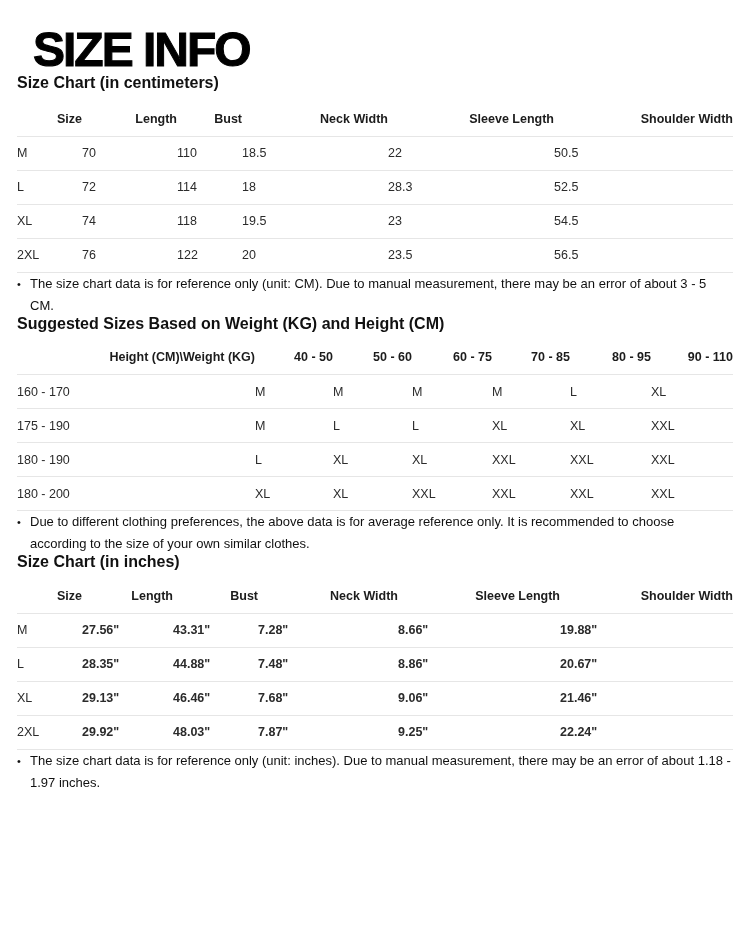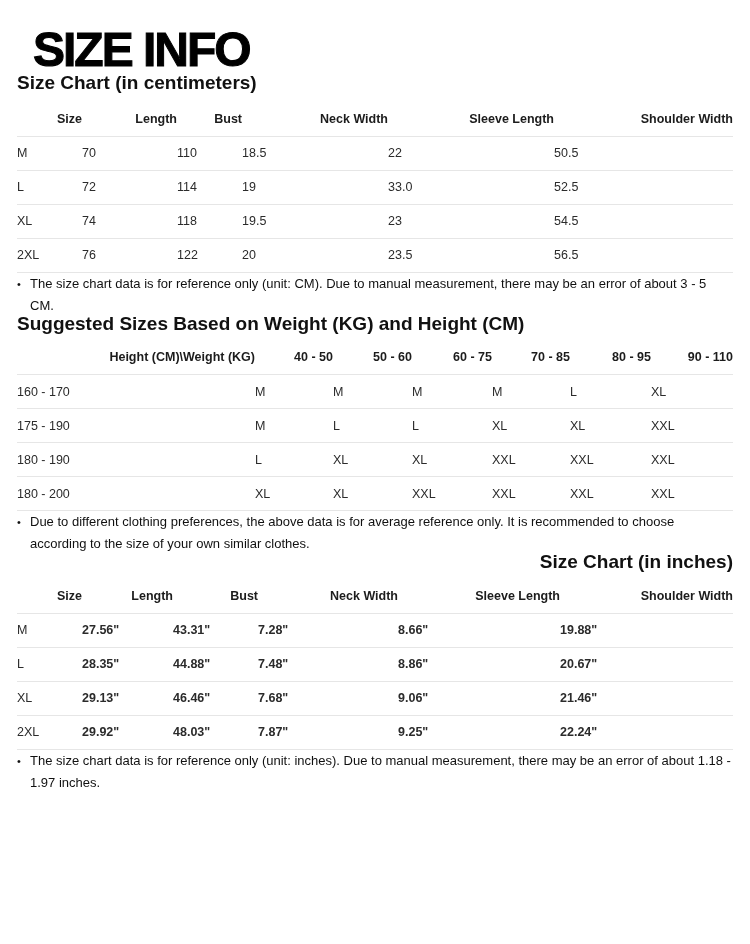--- a/index.html
+++ b/index.html
@@ -19,31 +19,31 @@
     font-size: 48px;
     line-height: 52px;
     font-weight: bold;
     letter-spacing: -2px;
     color: #000000;
     -webkit-text-stroke: 1px #000000;
   }
 
   h2.section-heading {
     margin: 0;
-    font-size: 19px;
+    font-size: 16px;
     line-height: 14px;
     font-weight: bold;
     color: #111111;
   }
   .mt-title-gap   { margin-top: 21px; }
   .mt-table       { margin-top: 12px; }
   .mt-note        { margin-top: 19px; }
   .mt-heading2    { margin-top: 13px; }
   .mt-table2      { margin-top: 10px; }
-  .mt-heading3    { margin-top: 10px; text-align: right; }
+  .mt-heading3    { margin-top: 10px; }
   .mt-table3      { margin-top: 10px; }
   .mt-note3       { margin-top: 23px; }
 
   table.size-table {
     width: 716px;
     border-collapse: collapse;
     table-layout: fixed;
   }
   table.size-table th {
     text-align: right;
@@ -122,22 +122,22 @@
           <td>70</td>
           <td>110</td>
           <td>18.5</td>
           <td>22</td>
           <td>50.5</td>
         </tr>
         <tr>
           <td>L</td>
           <td>72</td>
           <td>114</td>
-          <td>19</td>
-          <td>33.0</td>
+          <td>18</td>
+          <td>28.3</td>
           <td>52.5</td>
         </tr>
         <tr>
           <td>XL</td>
           <td>74</td>
           <td>118</td>
           <td>19.5</td>
           <td>23</td>
           <td>54.5</td>
         </tr>

